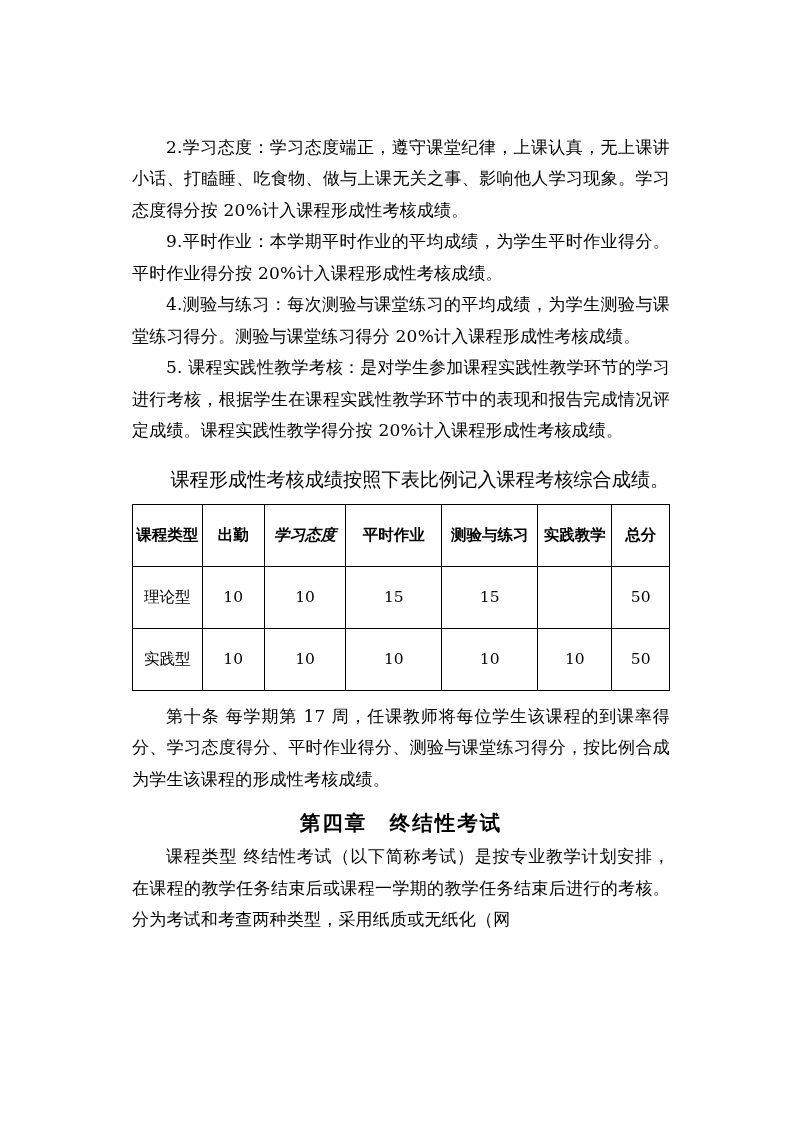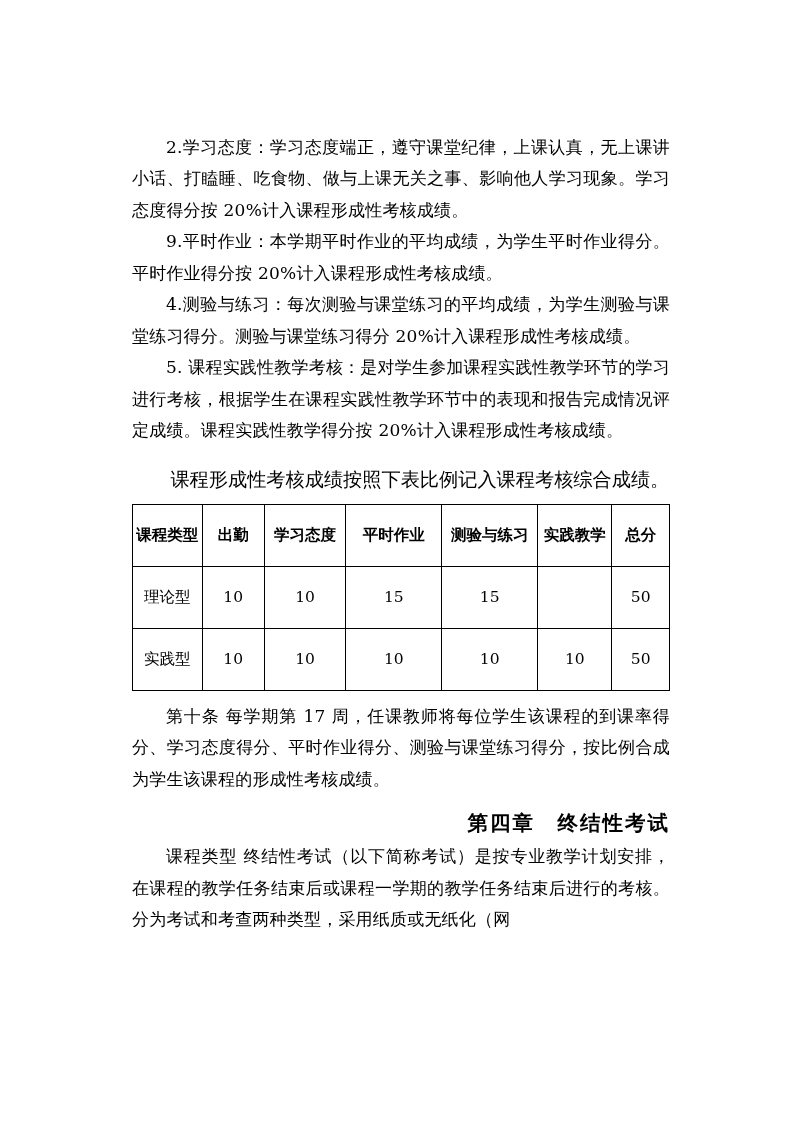--- a/index.html
+++ b/index.html
@@ -50,30 +50,30 @@
     padding: 20px 2px;
     font-weight: normal;
     height: 21px;
   }
   table.score-table thead td {
     font-weight: bold;
     font-size: 15.5px;
   }
   .col-type { width: 13.5%; }
   .col-att  { width: 12%; }
-  .col-att2 { width: 16%; }
+  .col-att2 { width: 16%; font-style: italic; }
   .col-hw   { width: 19%; }
   .col-test { width: 19%; }
   .col-prac { width: 14.5%; }
   .col-sum  { width: 11%; }
 
   .chapter-title {
     font-size: 20.5px;
     font-weight: bold;
-    text-align: right;
+    text-align: center;
     margin: 14px 0 4px 0;
     letter-spacing: 2px;
   }
   .art-label {
     font-weight: normal;
   }
 </style>
 </head>
 <body>
 

